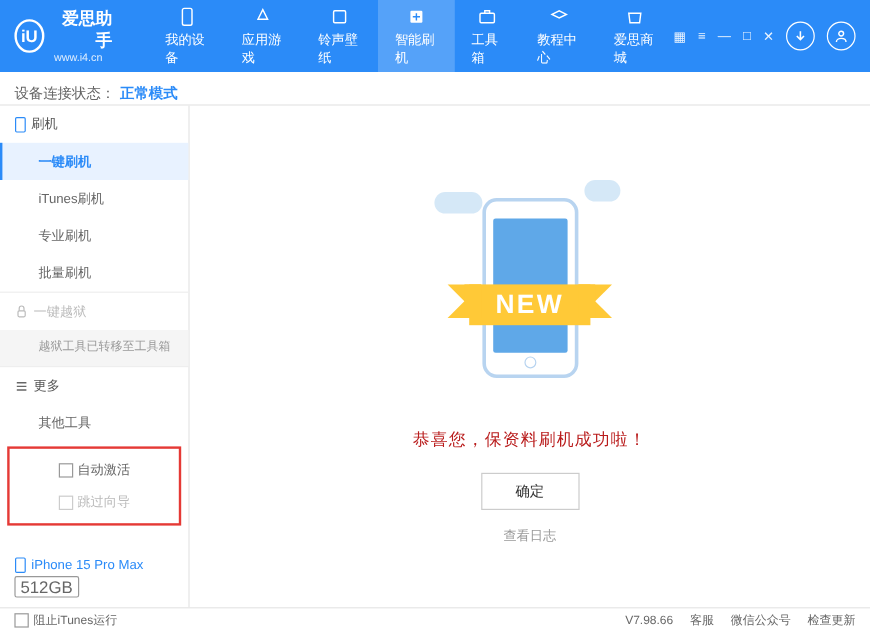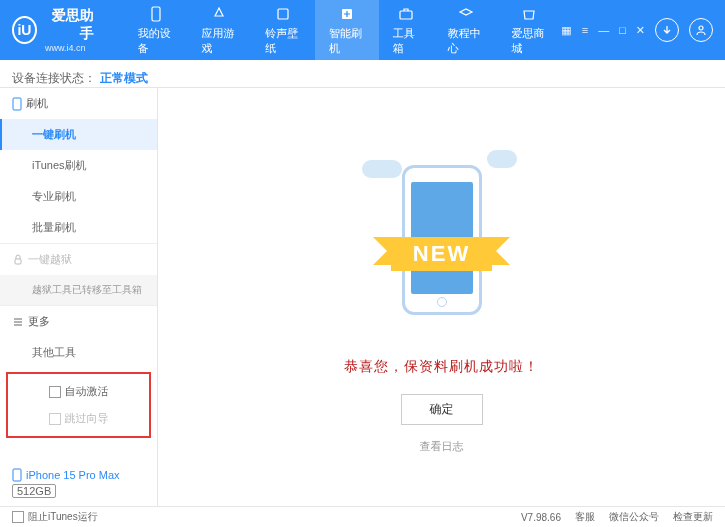--- a/index.html
+++ b/index.html
@@ -25,21 +25,21 @@
 .side-header { display: flex; align-items: center; padding: 8px 12px; color: #555; gap: 4px; cursor: pointer; }
 .side-item { padding: 8px 12px 8px 32px; color: #666; cursor: pointer; }
 .side-item.active { background: #e8f2ff; color: #2b8bf8; border-left: 2px solid #2b8bf8; padding-left: 30px; font-weight: bold; }
 .side-note { background: #f5f5f5; padding: 8px 12px 8px 32px; color: #999; font-size: 10px; line-height: 1.4; }
 .checkbox-row { padding: 10px 12px; border: 2px solid #e53935; margin: 4px 6px; display: flex; gap: 12px; align-items: center; flex-direction: column; }
 .chk-label { display: flex; align-items: center; gap: 4px; color: #666; }
 .chk-label.disabled { color: #bbb; }
 .chk { width: 12px; height: 12px; border: 1px solid #999; }
 .chk-label.disabled .chk { border-color: #ccc; }
 .device-info { padding: 8px 12px; color: #2b8bf8; font-size: 11px; margin-top: auto; }
-.device-badge { display: inline-block; border: 1px solid #999; color: #666; font-size: 11px; padding: 0 4px; border-radius: 2px; margin-top: 2px; }
+.device-badge { display: inline-block; border: 1px solid #999; color: #666; font-size: 14px; padding: 0 4px; border-radius: 2px; margin-top: 2px; }
 .main { flex: 1; display: flex; flex-direction: column; align-items: center; justify-content: center; padding: 20px; }
 .phone-illus { position: relative; width: 180px; height: 200px; display: flex; align-items: center; justify-content: center; }
 .phone-body { width: 80px; height: 150px; background: #fff; border: 3px solid #b8d4f0; border-radius: 12px; position: relative; }
 .phone-screen { position: absolute; top: 14px; left: 6px; right: 6px; bottom: 18px; background: #5fa8e8; border-radius: 2px; }
 .phone-home { position: absolute; bottom: 5px; left: 50%; transform: translateX(-50%); width: 10px; height: 10px; border: 1.5px solid #b8d4f0; border-radius: 50%; }
 .ribbon { position: absolute; background: #ffc937; color: #fff; font-weight: bold; font-size: 22px; padding: 4px 22px; transform: translateY(14px); letter-spacing: 2px; }
 .ribbon::before, .ribbon::after { content: ""; position: absolute; top: 0; border: 14px solid #ffc937; }
 .ribbon::before { left: -18px; border-left-color: transparent; }
 .ribbon::after { right: -18px; border-right-color: transparent; }
 .cloud { position: absolute; width: 40px; height: 18px; background: #d5e8f7; border-radius: 10px; }

